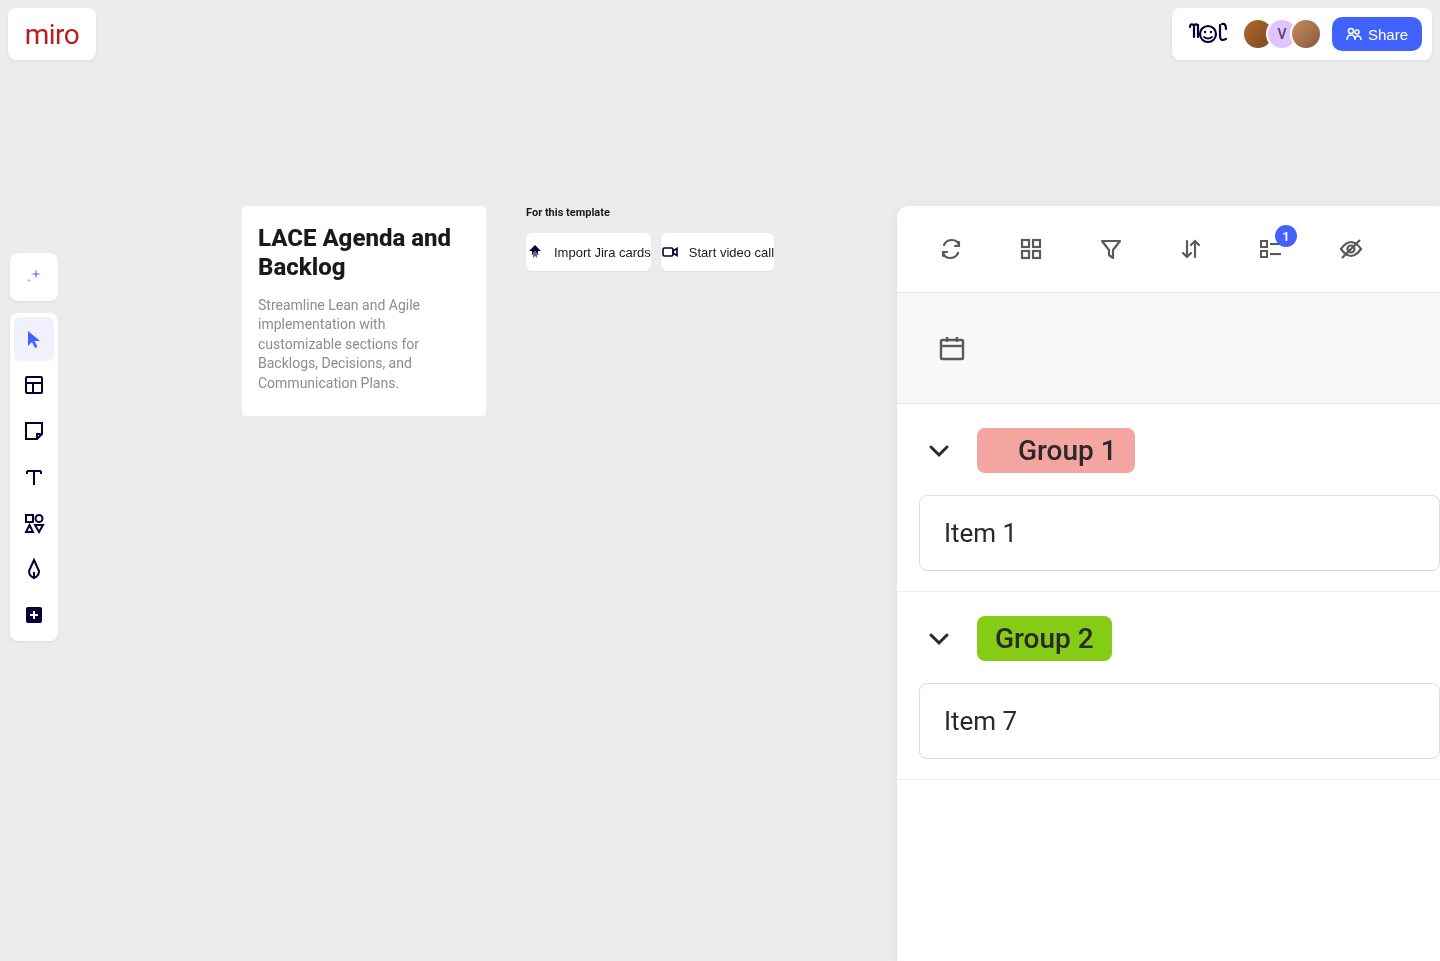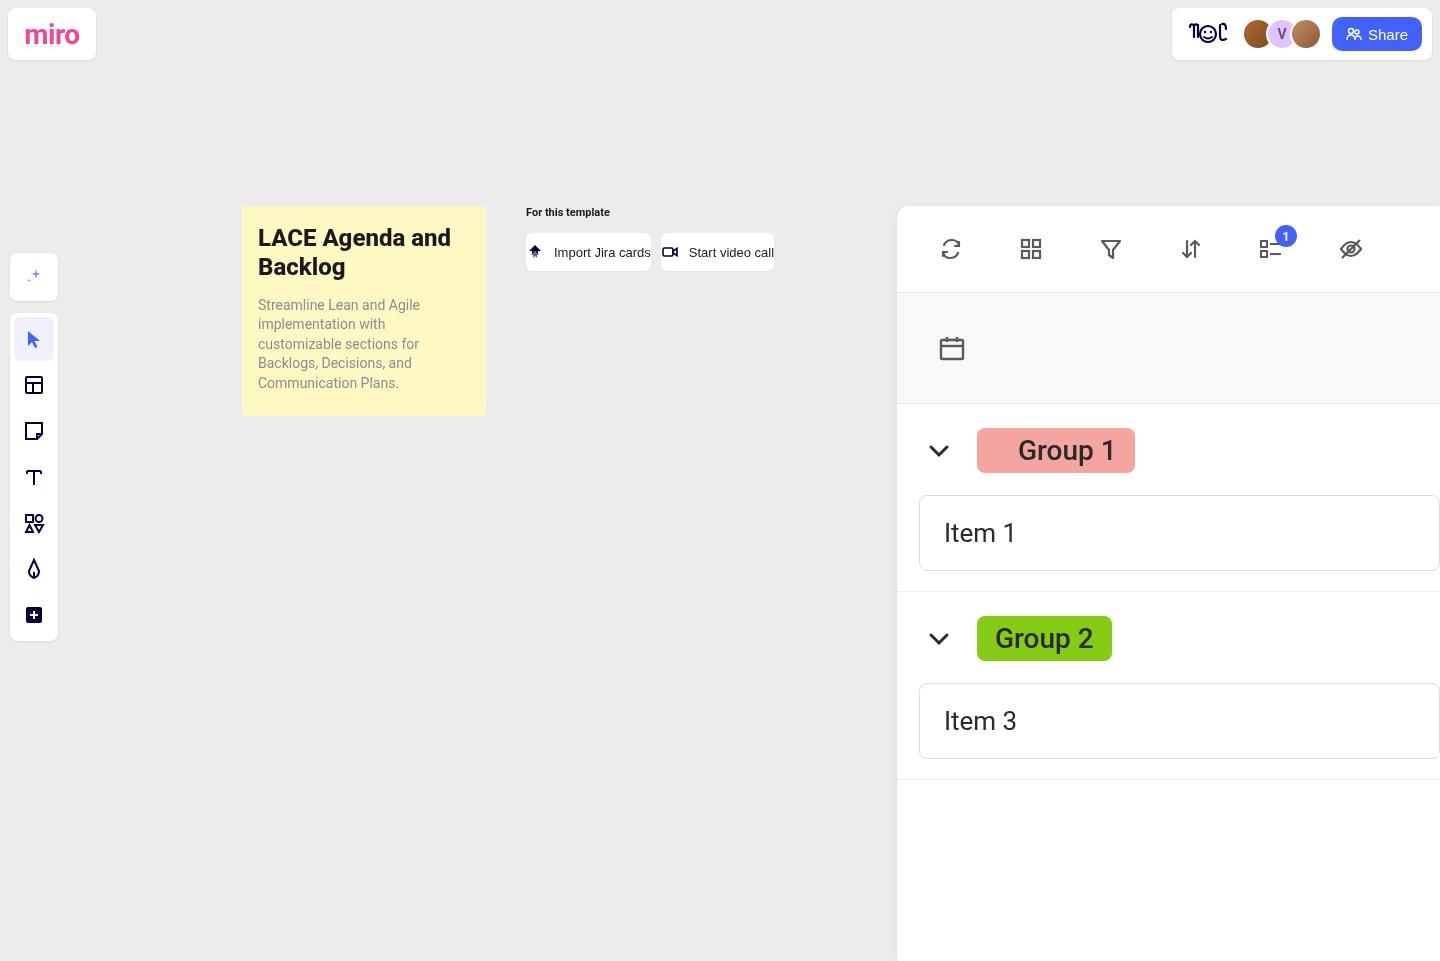--- a/index.html
+++ b/index.html
@@ -25,22 +25,22 @@
       height: 52px;
       background: #fff;
       border-radius: 8px;
       display: flex;
       align-items: center;
       justify-content: center;
       box-shadow: 0 1px 3px rgba(0,0,0,0.08);
     }
     .logo-text {
       font-size: 28px;
-      font-weight: 700;
-      color: #ec4899;
+      font-weight: 400;
+      color: #b91c1c;
       letter-spacing: -0.5px;
     }
     
     
     .top-right {
       position: absolute;
       top: 8px;
       right: 8px;
       height: 52px;
       background: #fff;
@@ -144,21 +144,21 @@
       width: 24px;
       height: 24px;
     }
     
     
     .template-card {
       position: absolute;
       left: 242px;
       top: 206px;
       width: 244px;
-      background: #fef9c3;
+      background: #ffffff;
       border-radius: 4px;
       padding: 18px 16px 22px 16px;
     }
     .template-title {
       font-size: 24px;
       font-weight: 800;
       color: #1a1a1a;
       line-height: 1.2;
     }
     .template-desc {
@@ -490,17 +490,17 @@
       </div>
     </div>
     <div class="group-section">
       <div class="group-header">
         <svg class="chevron-down" viewBox="0 0 28 28">
           <path d="M6 10 L14 18 L22 10" stroke="#2a2a2a" stroke-width="3" fill="none" stroke-linecap="round"></path>
         </svg>
         <div class="group-chip g2">Group 2</div>
       </div>
       <div class="items-list">
-        <div class="item-card">Item 3</div>
+        <div class="item-card">Item 7</div>
       </div>
     </div>
   </div>
 </div>
 
 </body></html>

